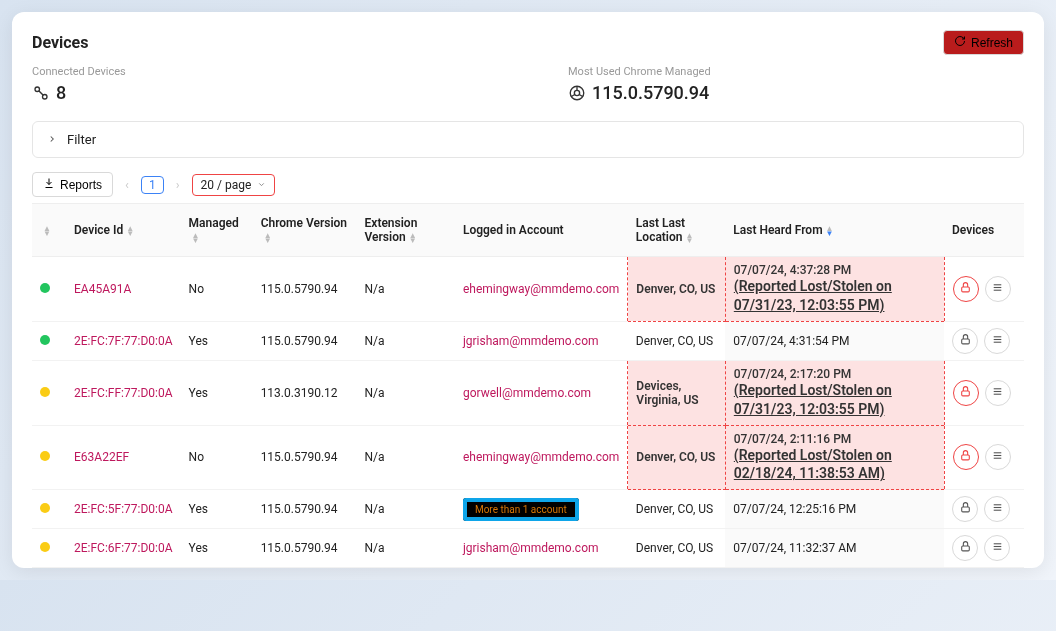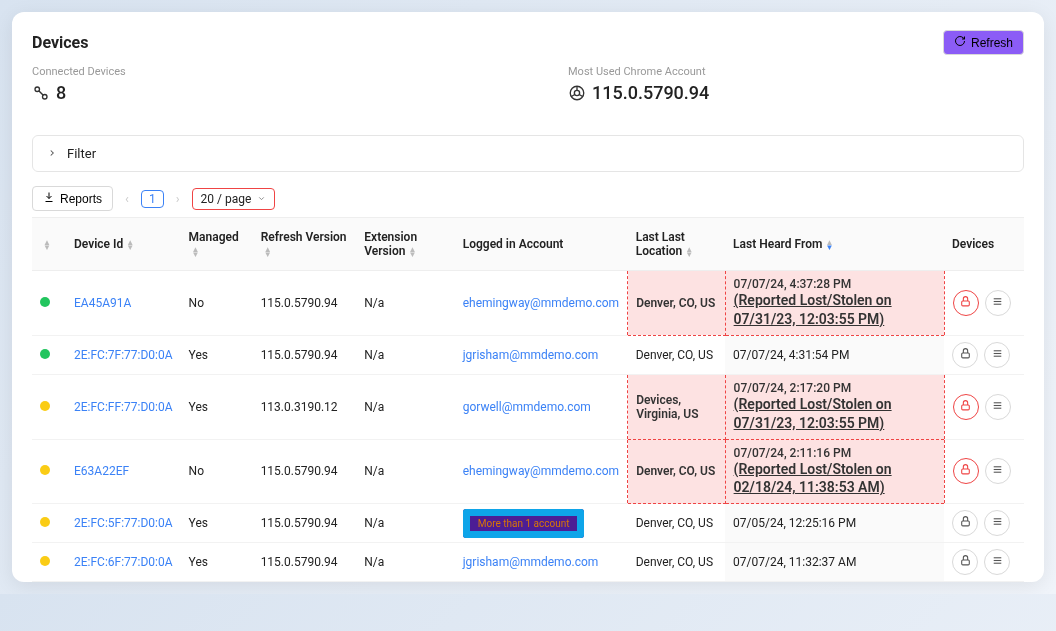--- a/index.html
+++ b/index.html
@@ -23,33 +23,33 @@
     justify-content: space-between;
     align-items: center;
     margin-bottom: 10px;
   }
   .page-title {
     font-size: 16px;
     font-weight: 700;
   }
   .refresh-btn {
     border: 1px solid #d9d9d9;
-    background: #8b5cf6;
+    background: #b91c1c;
     border-radius: 4px;
     padding: 4px 10px;
     font-size: 12px;
     display: flex;
     align-items: center;
     gap: 5px;
     cursor: pointer;
   }
   .stats-row {
     display: flex;
     gap: 80px;
-    margin-bottom: 32px;
+    margin-bottom: 18px;
   }
   .stat-block { flex: 1; }
   .stat-label { font-size: 11px; color: #999; margin-bottom: 4px; }
   .stat-value { font-size: 18px; font-weight: 500; display: flex; align-items: center; gap: 6px; }
   .filter-bar {
     border: 1px solid #e5e5e5;
     border-radius: 6px;
     padding: 10px 14px;
     display: flex;
     align-items: center;
@@ -123,25 +123,25 @@
   th.active-sort .sort-icons .down { color: #3b82f6; }
   tbody td {
     padding: 6px 8px;
     font-size: 12px;
     border-bottom: 1px solid #f2f2f2;
     vertical-align: middle;
   }
   .status-dot { width: 10px; height: 10px; border-radius: 50%; display: inline-block; }
   .status-dot.green { background: #22c55e; }
   .status-dot.yellow { background: #facc15; }
-  .link { color: #3b82f6; text-decoration: none; text-align: center; }
+  .link { color: #be185d; text-decoration: none; text-align: center; }
   .badge-multi {
-    border: 7px solid #0ea5e9;
+    border: 4px solid #0ea5e9;
     color: #d97706;
-    background: #4c1d95;
+    background: #000000;
     font-size: 10px;
     padding: 2px 8px;
     border-radius: 3px;
   }
   td.alert-cell {
     background: #fde2e2;
     border: 1px dashed #ef4444;
     font-weight: 600;
     color: #333;
   }
@@ -203,21 +203,21 @@
           <svg width="18" height="18" viewBox="0 0 24 24" fill="none" stroke="#333" stroke-width="1.8">
               <circle cx="7" cy="7" r="3"></circle>
               <circle cx="17" cy="17" r="3"></circle>
               <path d="M9 9l6 6"></path>
             </svg>
         </span>
         <span>8</span>
       </div>
     </div>
     <div class="stat-block">
-      <div class="stat-label">Most Used Chrome Account</div>
+      <div class="stat-label">Most Used Chrome Managed</div>
       <div class="stat-value">
         <span class="stat-icon">
           <svg width="18" height="18" viewBox="0 0 24 24" fill="none" stroke="#333" stroke-width="1.8">
               <circle cx="12" cy="12" r="9"></circle>
               <circle cx="12" cy="12" r="3.5"></circle>
               <path d="M12 3v5M4 17l5-3M20 17l-5-3"></path>
             </svg>
         </span>
         <span>115.0.5790.94</span>
       </div>
@@ -263,21 +263,21 @@
               <span>▼</span>
             </span></th>
         <th><span>Device Id</span><span class="sort-icons">
               <span>▲</span>
               <span>▼</span>
             </span></th>
         <th><span>Managed</span><span class="sort-icons">
               <span>▲</span>
               <span>▼</span>
             </span></th>
-        <th><span>Refresh Version</span><span class="sort-icons">
+        <th><span>Chrome Version</span><span class="sort-icons">
               <span>▲</span>
               <span>▼</span>
             </span></th>
         <th><span>Extension Version</span><span class="sort-icons">
               <span>▲</span>
               <span>▼</span>
             </span></th>
         <th><span>Logged in Account</span></th>
         <th><span>Last Last Location</span><span class="sort-icons">
               <span>▲</span>
@@ -400,21 +400,21 @@
           </td>
         </tr>
         <tr>
           <td><span class="status-dot yellow"></span></td>
           <td><a href="#" class="link">2E:FC:5F:77:D0:0A</a></td>
           <td>Yes</td>
           <td>115.0.5790.94</td>
           <td>N/a</td>
           <td><span class="badge-multi">More than 1 account</span></td>
           <td>Denver, CO, US</td>
-          <td class="col-last-heard"><span>07/05/24, 12:25:16 PM</span></td>
+          <td class="col-last-heard"><span>07/07/24, 12:25:16 PM</span></td>
           <td>
             <div class="actions-cell">
       <button class="action-btn ">
                 <span><svg width="13" height="13" viewBox="0 0 24 24" fill="none" stroke="currentColor" stroke-width="2">
                     <rect x="5" y="11" width="14" height="9" rx="2"></rect>
                     <path d="M8 11V7a4 4 0 0 1 8 0v4"></path>
                   </svg></span>
               </button>
       <button class="action-btn">
                 <span><svg width="13" height="13" viewBox="0 0 24 24" fill="none" stroke="currentColor" stroke-width="2">

